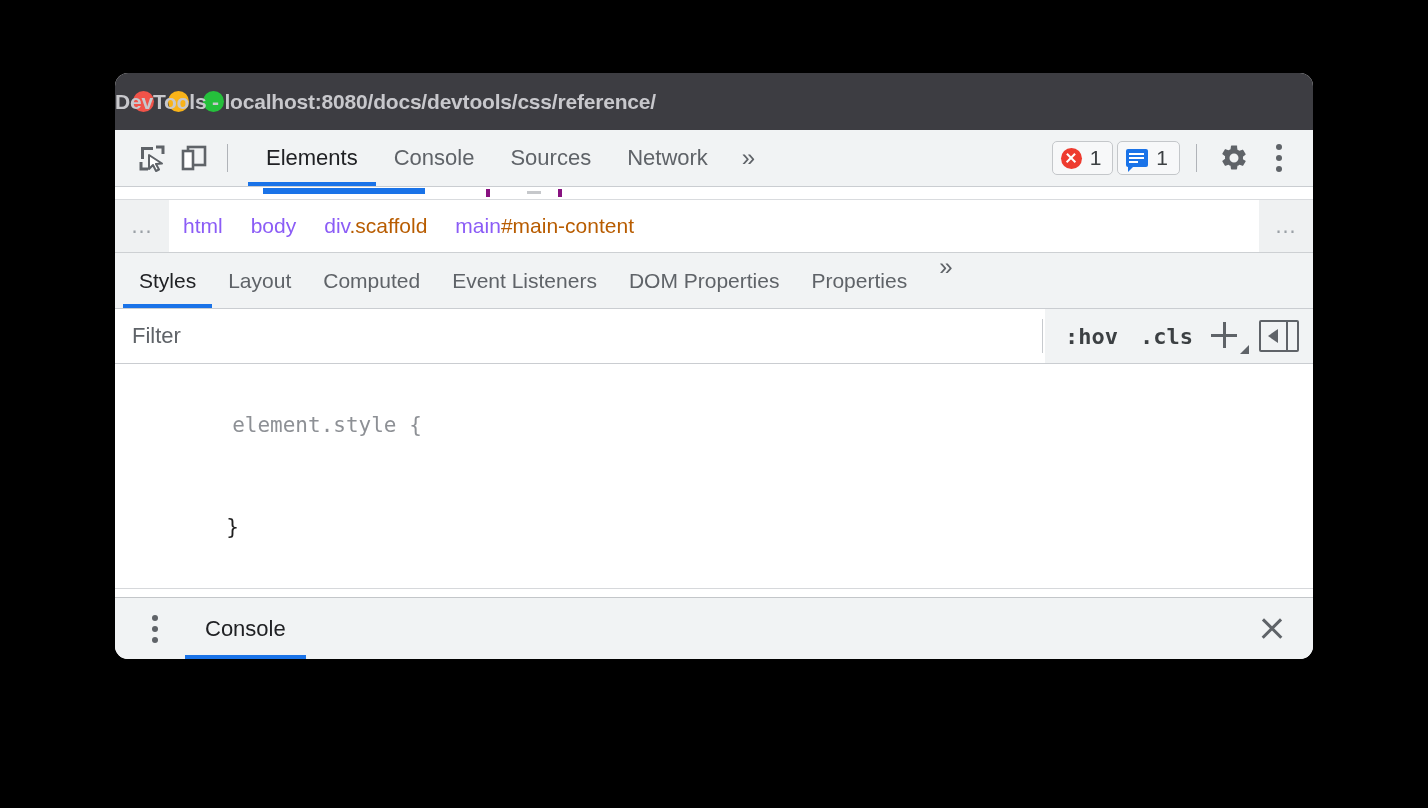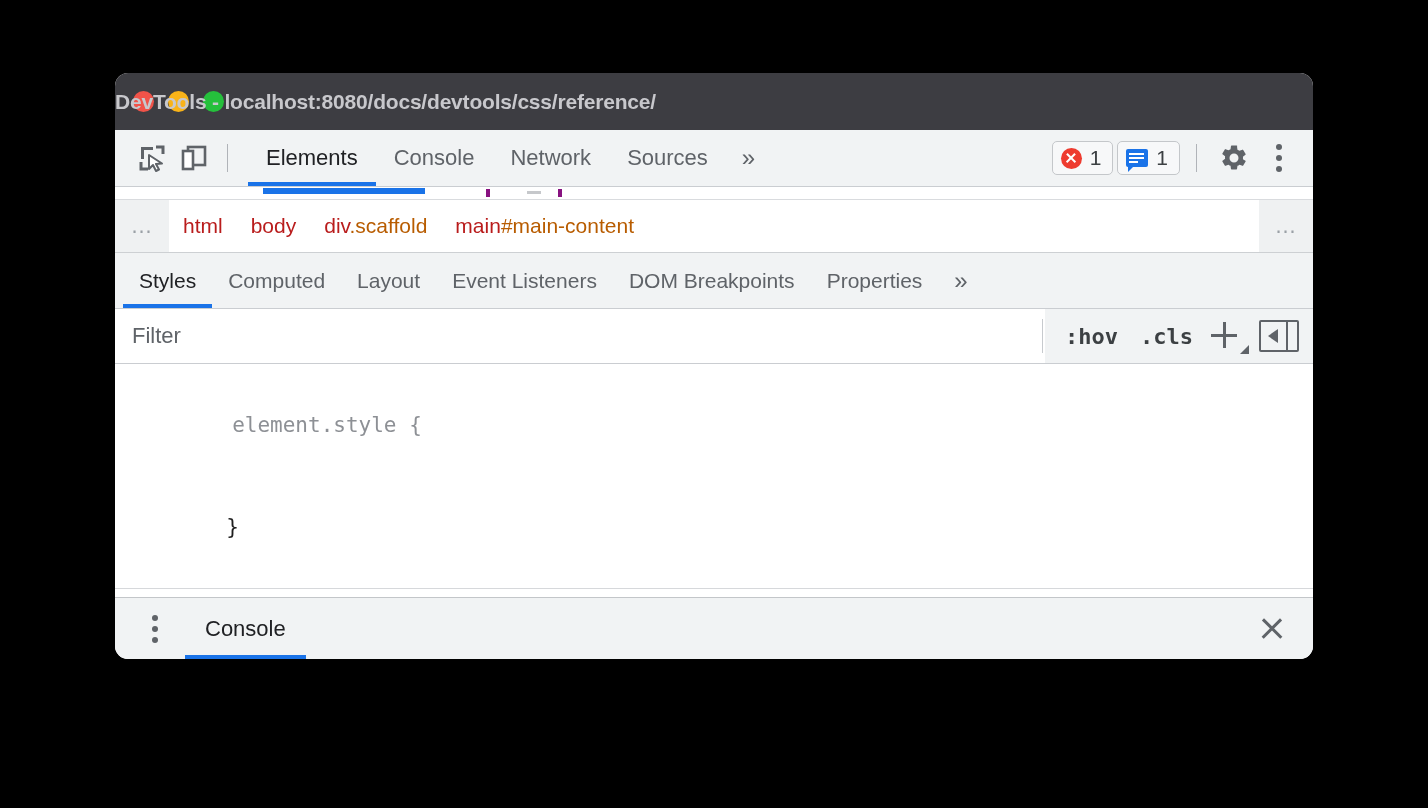--- a/index.html
+++ b/index.html
@@ -221,40 +221,39 @@
     color: #9aa0a6;
     font-size: 22px;
     letter-spacing: 1px;
     flex: 0 0 auto;
   }
   .crumb {
     padding: 0 14px;
     white-space: nowrap;
     flex: 0 0 auto;
   }
-  .crumb .tag  { color: #b91c1c; }
+  .crumb .tag  { color: #8b5cf6; }
   .crumb .attr { color: #b85c00; text-align: center; }
   .crumb-ellipsis.right {
     margin-left: auto;
   }
   #crumb-scroll {
     display: flex;
     align-items: center;
     overflow: hidden;
     flex: 1 1 auto;
     height: 100%;
   }
 
   
   #pane-tabs {
     height: 56px;
     background: #f1f3f4;
     border-bottom: 1px solid #cacdd1;
     display: flex;
-    align-items: center;
     padding-left: 8px;
     box-sizing: border-box;
     overflow: hidden;
   }
   .pane-tab {
     height: 100%;
     display: flex;
     align-items: center;
     padding: 0 16px;
     font-size: 21px;
@@ -465,24 +464,24 @@
     <div class="tb-sep"></div>
 
     <div class="panel-tabs">
       <div class="panel-tab active">
         <span>Elements</span>
       </div>
       <div class="panel-tab">
         <span>Console</span>
       </div>
       <div class="panel-tab">
+        <span>Sources</span>
+      </div>
+      <div class="panel-tab">
         <span>Network</span>
-      </div>
-      <div class="panel-tab">
-        <span>Sources</span>
       </div>
       <div class="chev-more">»</div>
     </div>
 
     <div class="toolbar-right">
       <div class="badge">
         <div class="err-glyph"></div>
         <span class="count">1</span>
       </div>
       <div class="badge">
@@ -534,30 +533,30 @@
       </div>
     </div>
     <div class="crumb-ellipsis right">…</div>
   </div>
 
   <div id="pane-tabs">
     <div class="pane-tab active">
       <span>Styles</span>
     </div>
     <div class="pane-tab">
+      <span>Layout</span>
+    </div>
+    <div class="pane-tab">
       <span>Computed</span>
-    </div>
-    <div class="pane-tab">
-      <span>Layout</span>
     </div>
     <div class="pane-tab">
       <span>Event Listeners</span>
     </div>
     <div class="pane-tab">
-      <span>DOM Breakpoints</span>
+      <span>DOM Properties</span>
     </div>
     <div class="pane-tab">
       <span>Properties</span>
     </div>
     <div class="chev-more">»</div>
   </div>
 
   <div id="filter-row">
     <input id="filter-input" type="text" placeholder="Filter" style="">
     <div class="filter-sep"></div>

